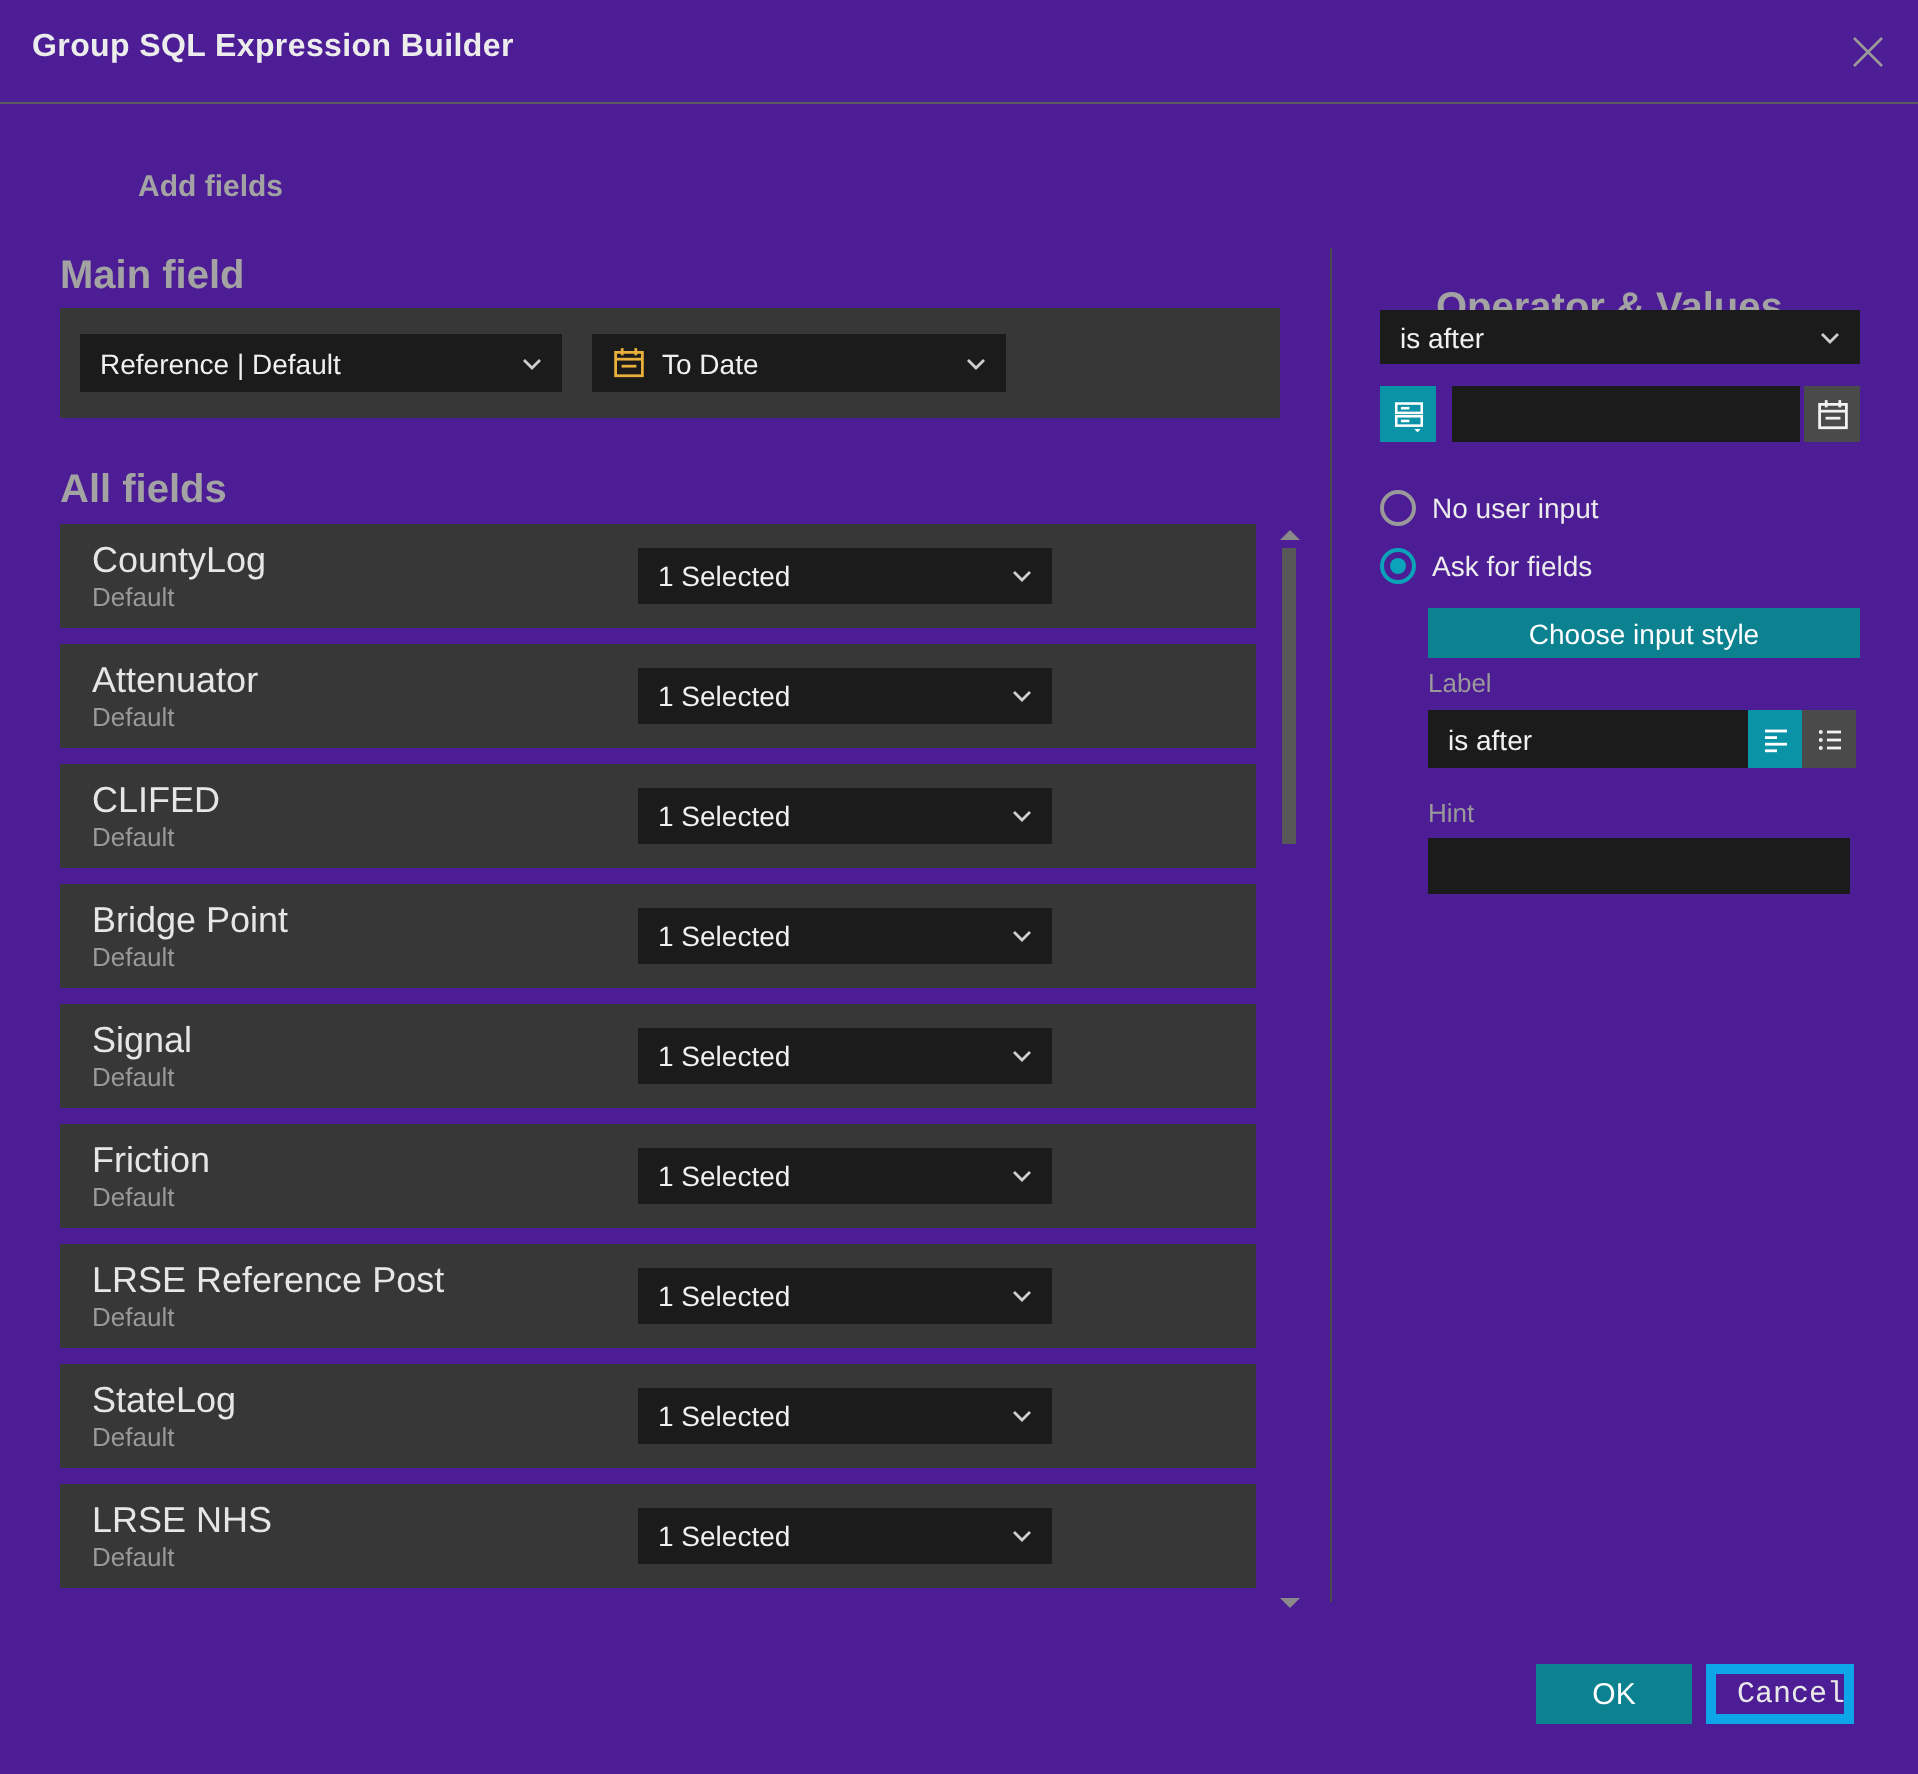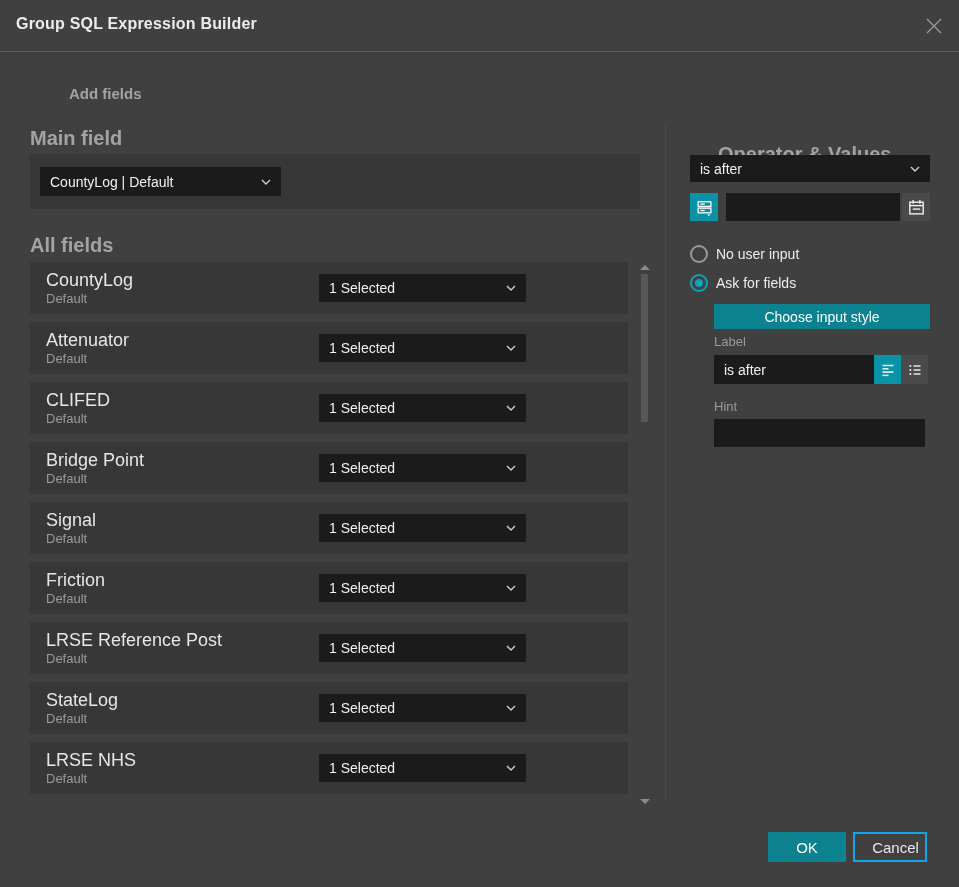--- a/index.html
+++ b/index.html
@@ -1,16 +1,16 @@
 <!DOCTYPE html>
 <html><head>
 <meta charset="utf-8">
 <style>
   html,body{margin:0;padding:0;background:#1e1e1e;}
-  .frame{position:relative;width:959px;height:887px;background:#404040;
+  .frame{position:relative;width:959px;height:887px;background:#4c1d95;
          font-family:"Liberation Sans","DejaVu Sans",sans-serif;overflow:hidden;
          color:#ededed;}
   
   .titlebar{position:absolute;left:0;top:0;width:959px;height:51px;
             border-bottom:1px solid #5c5c5c;}
   .title{position:absolute;left:16px;top:15px;font-size:16px;font-weight:700;color:#ececec;letter-spacing:.2px;}
   .close-btn{position:absolute;right:13px;top:14px;width:24px;height:24px;cursor:pointer;
              display:flex;align-items:center;justify-content:center;}
   
   .h-section{position:absolute;font-size:15px;font-weight:700;color:#a3a3a3;}
@@ -46,21 +46,21 @@
   .txtinput{position:absolute;background:#1b1b1b;border:none;outline:none;color:#f0f0f0;
             font-size:14px;padding:0 10px;box-sizing:border-box;font-family:inherit;}
   .radio-row{position:absolute;left:690px;display:flex;align-items:center;cursor:pointer;}
   .radio{width:14px;height:14px;border-radius:50%;border:2px solid #9a9a9a;flex:none;}
   .radio.on{border-color:#0aa3b9;position:relative;}
   .radio.on::after{content:"";position:absolute;left:3px;top:3px;width:8px;height:8px;border-radius:50%;background:#0aa3b9;}
   .radio-lbl{margin-left:8px;font-size:14px;color:#ececec;}
   .btn-teal{position:absolute;background:#0c8190;color:#fff;font-size:14px;border:none;cursor:pointer;
             display:flex;align-items:center;justify-content:center;font-family:inherit;}
   .btn-outline{position:absolute;background:transparent;color:#e8e8e8;font-size:14px;cursor:pointer;
-            border:2px solid #0ea5e9;display:flex;align-items:center;justify-content:center;font-family:Liberation Sans, sans-serif;padding-left:17px;}
+            border:5px solid #0ea5e9;display:flex;align-items:center;justify-content:center;font-family:Liberation Mono, monospace;padding-left:17px;}
 </style>
 </head>
 <body>
 
 <div class="frame">
 
   <div class="titlebar">
     <div class="title">Group SQL Expression Builder</div>
     <div class="close-btn">
       <svg width="18" height="18" viewBox="0 0 18 18">
@@ -68,21 +68,36 @@
       </svg>
     </div>
   </div>
 
   <div class="h-section" style="left:30px;top:85px;margin-left:39px;">Add fields</div>
 
   <div class="h-sub" style="left:30px;top:127px;">Main field</div>
 
   <div class="main-band">
     <div class="select sel-field">
-      <span class="lbl">CountyLog | Default</span>
+      <span class="lbl">Reference | Default</span>
+      <svg class="chev" width="10" height="6" viewBox="0 0 10 6">
+          <path d="M1 1 L5 5 L9 1" stroke="#cfcfcf" stroke-width="1.4" fill="none"></path>
+        </svg>
+    </div>
+    <div class="select sel-date">
+      <span class="cal">
+        <svg width="17" height="17" viewBox="0 0 16 16" fill="none" stroke="#e9b13b" stroke-width="1.3">
+          <rect x="1.7" y="3" width="12.6" height="11"></rect>
+          <line x1="1.7" y1="6.2" x2="14.3" y2="6.2"></line>
+          <line x1="4.8" y1="1" x2="4.8" y2="4.4"></line>
+          <line x1="11.2" y1="1" x2="11.2" y2="4.4"></line>
+          <line x1="4.5" y1="9.5" x2="11.5" y2="9.5"></line>
+        </svg>
+      </span>
+      <span class="lbl">To Date</span>
       <svg class="chev" width="10" height="6" viewBox="0 0 10 6">
           <path d="M1 1 L5 5 L9 1" stroke="#cfcfcf" stroke-width="1.4" fill="none"></path>
         </svg>
     </div>
   </div>
 
   <div class="h-sub" style="left:30px;top:234px;">All fields</div>
 
   <div class="fieldrow" style="top:262px;">
     <div class="fname">CountyLog</div>

